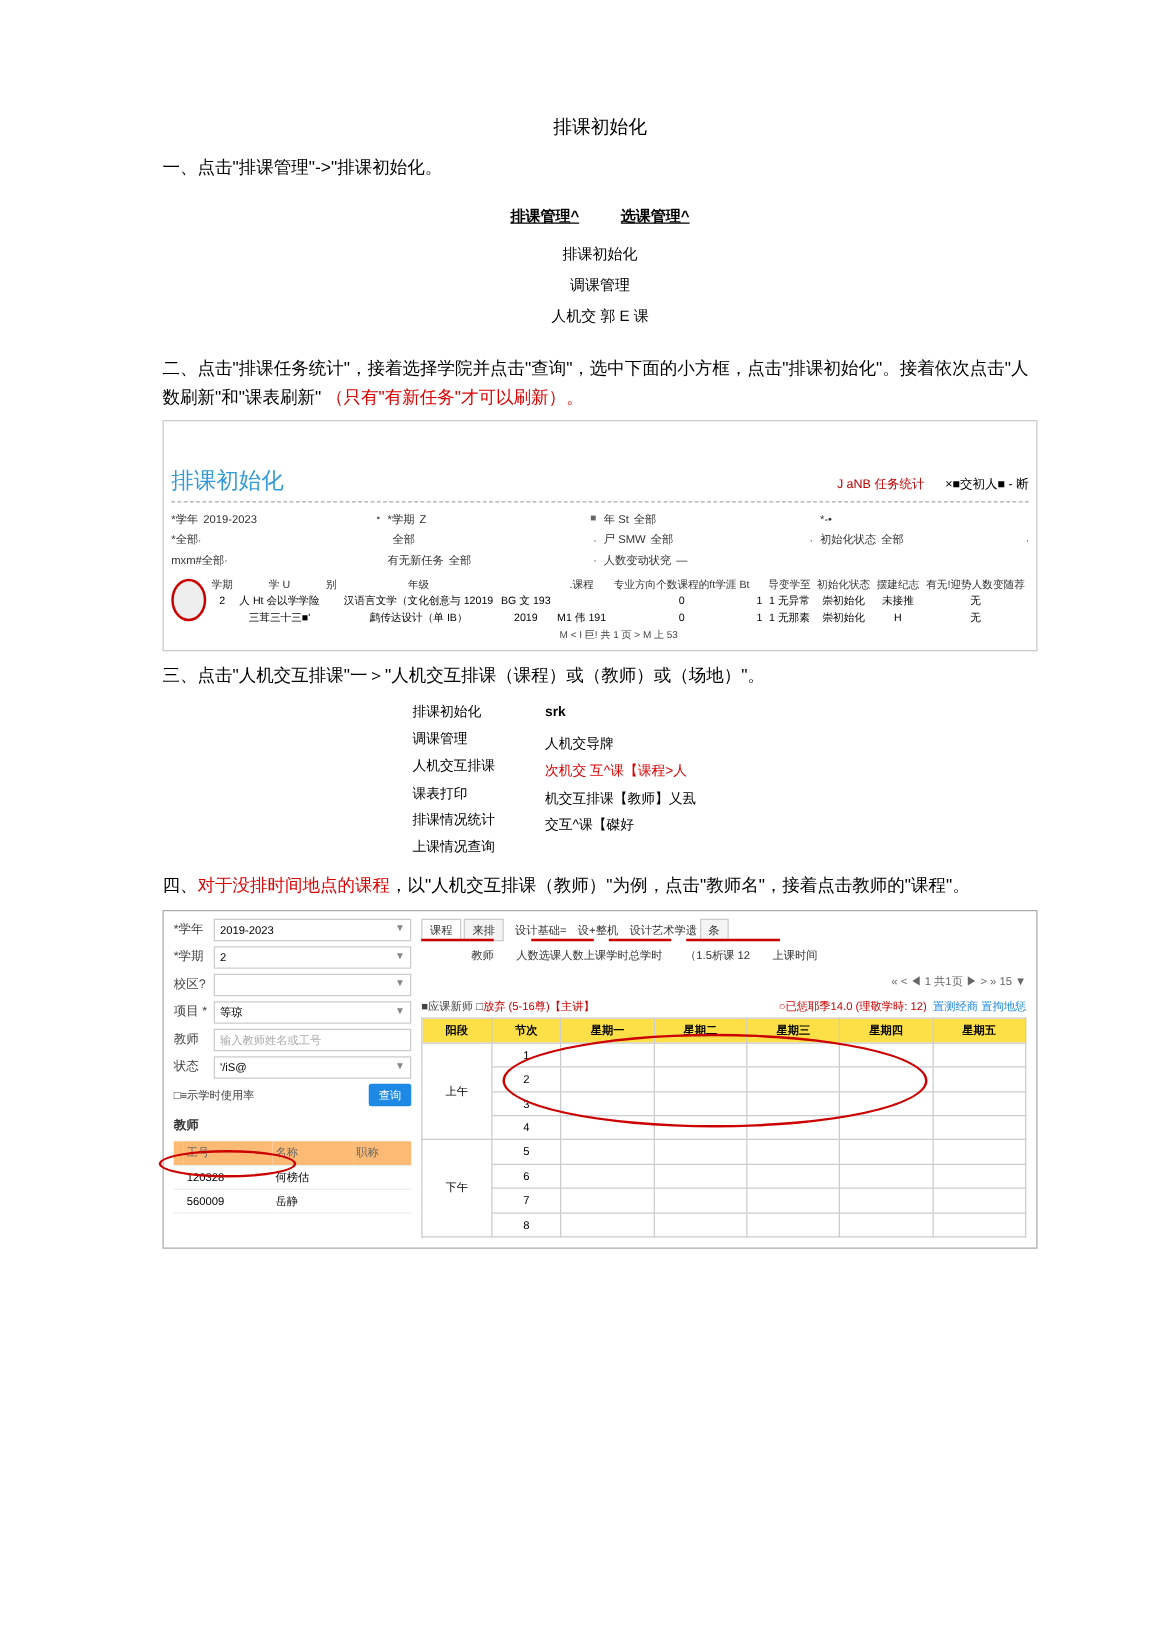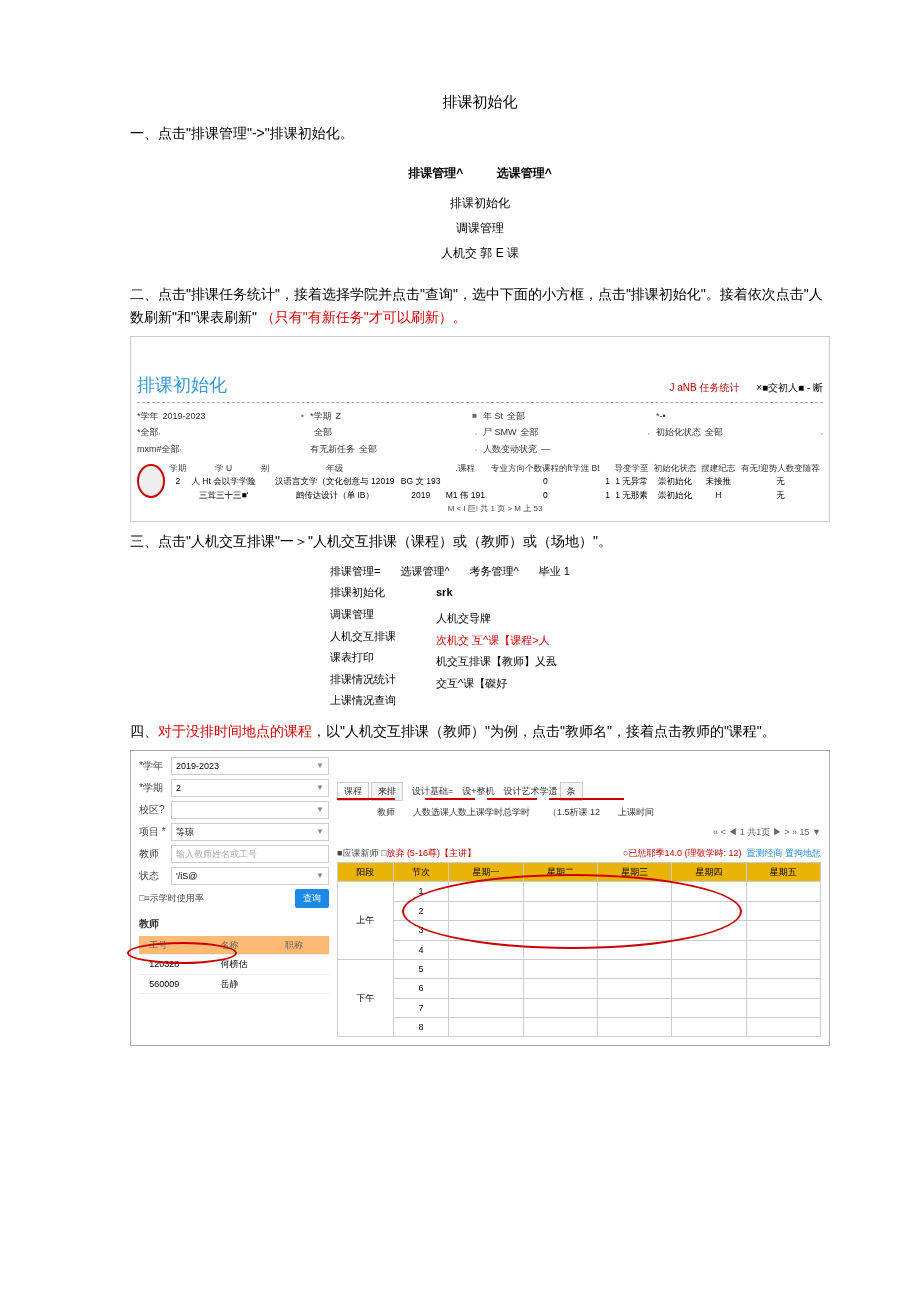--- a/index.html
+++ b/index.html
@@ -13,21 +13,21 @@
     color: #000;
     line-height: 1.6;
   }
   .title { text-align: center; font-size: 15px; margin-bottom: 8px; }
   .step { font-size: 14px; margin: 4px 0; }
   .red { color: #d00; }
 
   
   .menu1 { text-align: center; margin: 20px 0 20px 0; font-size: 12px; }
   .menu1 .top { margin-bottom: 10px; }
-  .menu1 .top span { margin: 0 15px; font-weight: bold; }
+  .menu1 .top span { margin: 0 15px; font-weight: bold; text-decoration: underline; }
   .menu1 .list div { margin: 6px 0; font-size: 12px; }
 
   
   .panel2 { border: 1px solid #ccc; margin: 8px 0 8px 0; padding: 4px 6px 6px 6px; font-size: 10px; position: relative; }
   .panel2-title { color: #3399dd; font-size: 18px; font-weight: normal; }
   .panel2-header { display: flex; justify-content: space-between; align-items: baseline; border-bottom: 1px dashed #aaa; padding-bottom: 2px; }
   .panel2-tabs { font-size: 10px; margin-top: 39px; }
   .panel2-tabs span:first-child { color: #b00; }
   .filters { margin: 6px 0; }
   .filters .row { display: flex; gap: 6px; margin-bottom: 2px; }
@@ -48,21 +48,21 @@
   .menu3-cols { display: flex; gap: 40px; }
   .menu3-col { display: flex; flex-direction: column; gap: 4px; }
   .menu3-col div { white-space: nowrap; }
   .mred { color: #d00; }
 
   
   .shot { border: 1px solid #aaa; margin-top: 8px; font-size: 10px; }
   .shot-title { background: #1e88e5; color: #fff; padding: 6px 12px; font-size: 12px; }
   .shot-body { display: flex; padding: 6px 8px 8px 8px; gap: 8px; }
   .shot-left { width: 190px; }
-  .shot-right { flex: 1; position: relative; margin-top: 25px; }
+  .shot-right { flex: 1; position: relative; }
   .frow { display: flex; align-items: center; margin-bottom: 4px; gap: 4px; }
   .frow label { width: 28px; font-size: 10px; color: #444; }
   .frow .inp { flex: 1; border: 1px solid #ccc; height: 18px; font-size: 9px; padding: 0 4px; display: flex; align-items: center; justify-content: space-between; background: #fff; }
   .frow .inp .arr { color: #888; font-size: 8px; }
   .placeholder { color: #aaa; }
   .chkrow { font-size: 9px; color: #444; margin: 2px 0 4px 0; display: flex; align-items: center; justify-content: space-between; }
   .btn-query { background: #1e88e5; color: #fff; font-size: 9px; padding: 2px 8px; border-radius: 2px; }
   .tlabel { font-size: 10px; color: #333; margin: 8px 0 4px 0; font-weight: bold; }
   .teacher-table { width: 100%; border-collapse: collapse; font-size: 9px; }
   .teacher-table th, .teacher-table td { border-bottom: 1px solid #eee; padding: 2px 2px; text-align: left; }
@@ -80,21 +80,21 @@
 
   .pager2 { text-align: right; font-size: 9px; color: #666; margin: 6px 0; }
 
   .leg { display: flex; justify-content: space-between; font-size: 9px; color: #444; margin-bottom: 2px; }
   .leg .l1 .rr { color: #c00; }
   .leg .r1 { color: #1e88e5; }
   .leg .r1 .rcnt { color: #c00; }
 
   .sched { width: 100%; border-collapse: collapse; font-size: 9px; }
   .sched th, .sched td { border: 1px solid #ccc; padding: 2px 4px; text-align: center; }
-  .sched th { background: #eab308; font-weight: normal; }
+  .sched th { background: #fde047; font-weight: bold; }
   .sched .seglabel { text-align: center; }
   .big-ellipse { position: absolute; border: 2px solid #c00; border-radius: 50%; pointer-events: none; }
 </style>
 </head>
 <body>
 
 <div class="title">排课初始化</div>
 
 <div class="step">一、点击"排课管理"-&gt;"排课初始化。</div>
 
@@ -231,26 +231,20 @@
             <td colspan="12" class="pager">M &lt; I 巨! 共 1 页 &gt; M 上 53</td>
           </tr>
     </tbody>
       </table>
   </div>
 </div>
 
 <div class="step">三、点击"人机交互排课"一＞"人机交互排课（课程）或（教师）或（场地）"。</div>
 
 <div class="menu3">
-  <div class="menu3-top">
-    <span>排课管理=</span>
-    <span>选课管理^</span>
-    <span>考务管理^</span>
-    <span>毕业 1</span>
-  </div>
   <div class="menu3-cols">
     <div class="menu3-col">
       <div>排课初始化</div>
       <div>调课管理</div>
       <div>人机交互排课</div>
       <div>课表打印</div>
       <div>排课情况统计</div>
       <div>上课情况查询</div>
     </div>
     <div class="menu3-col">

